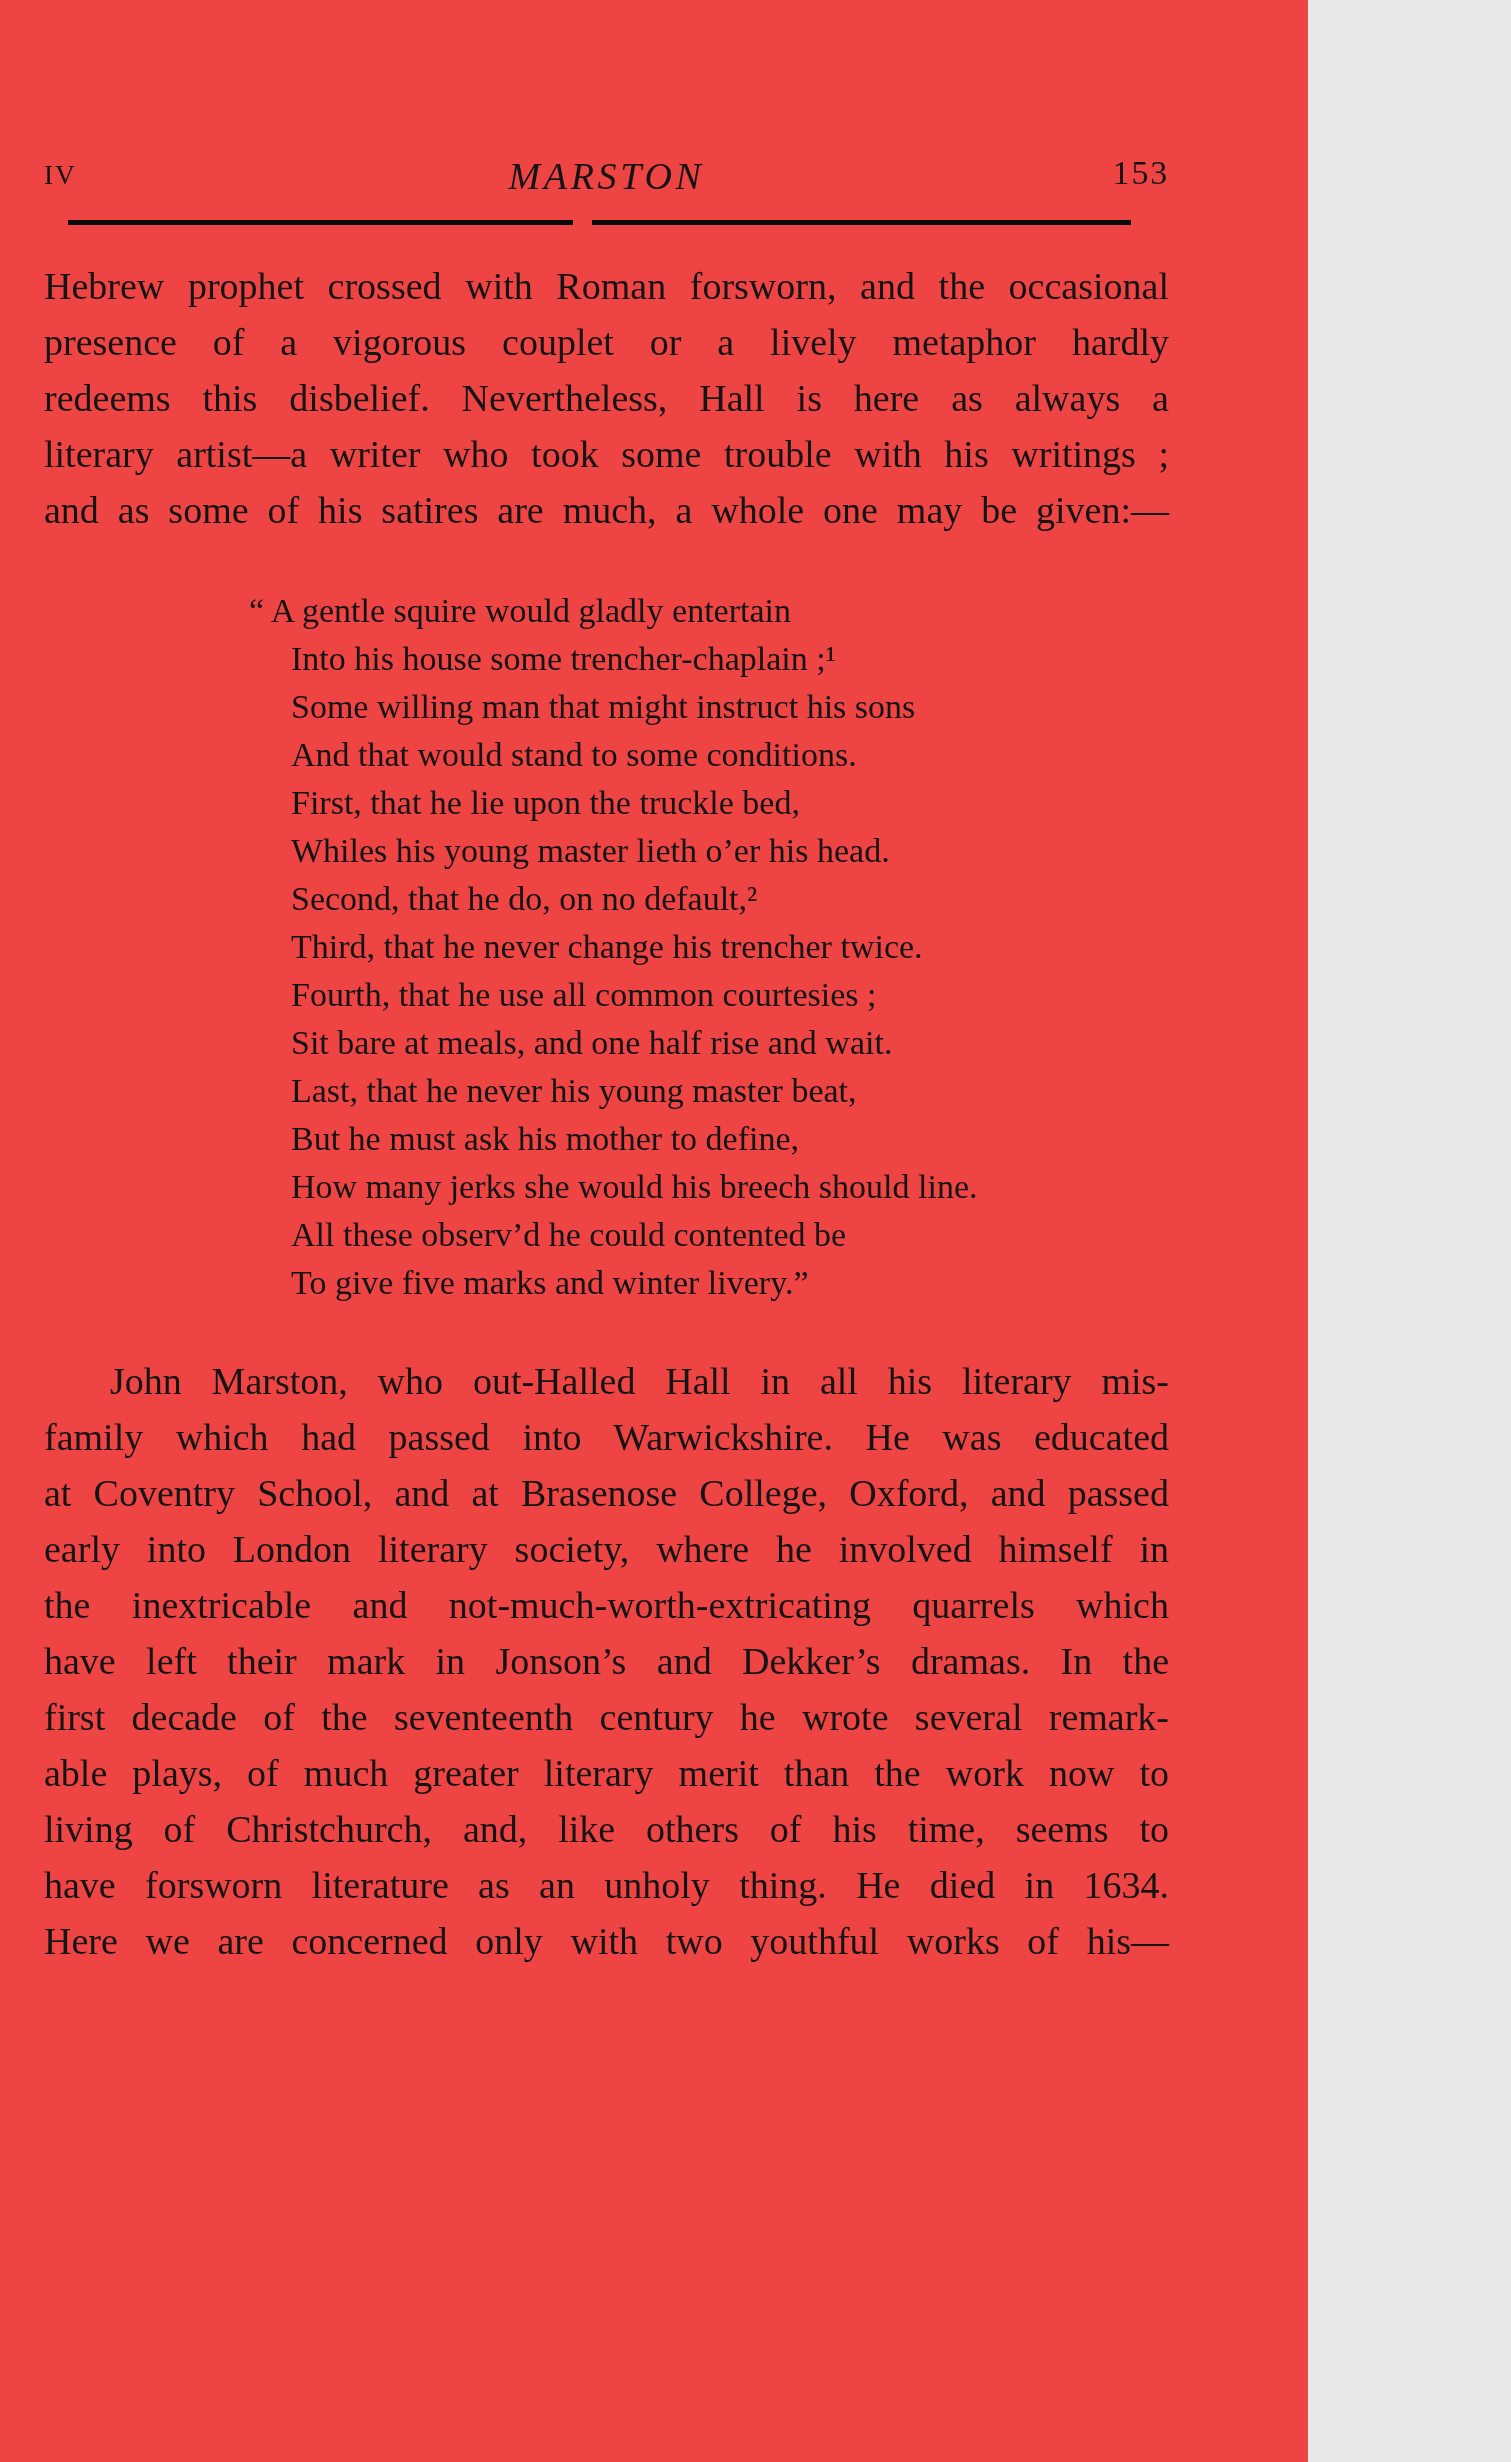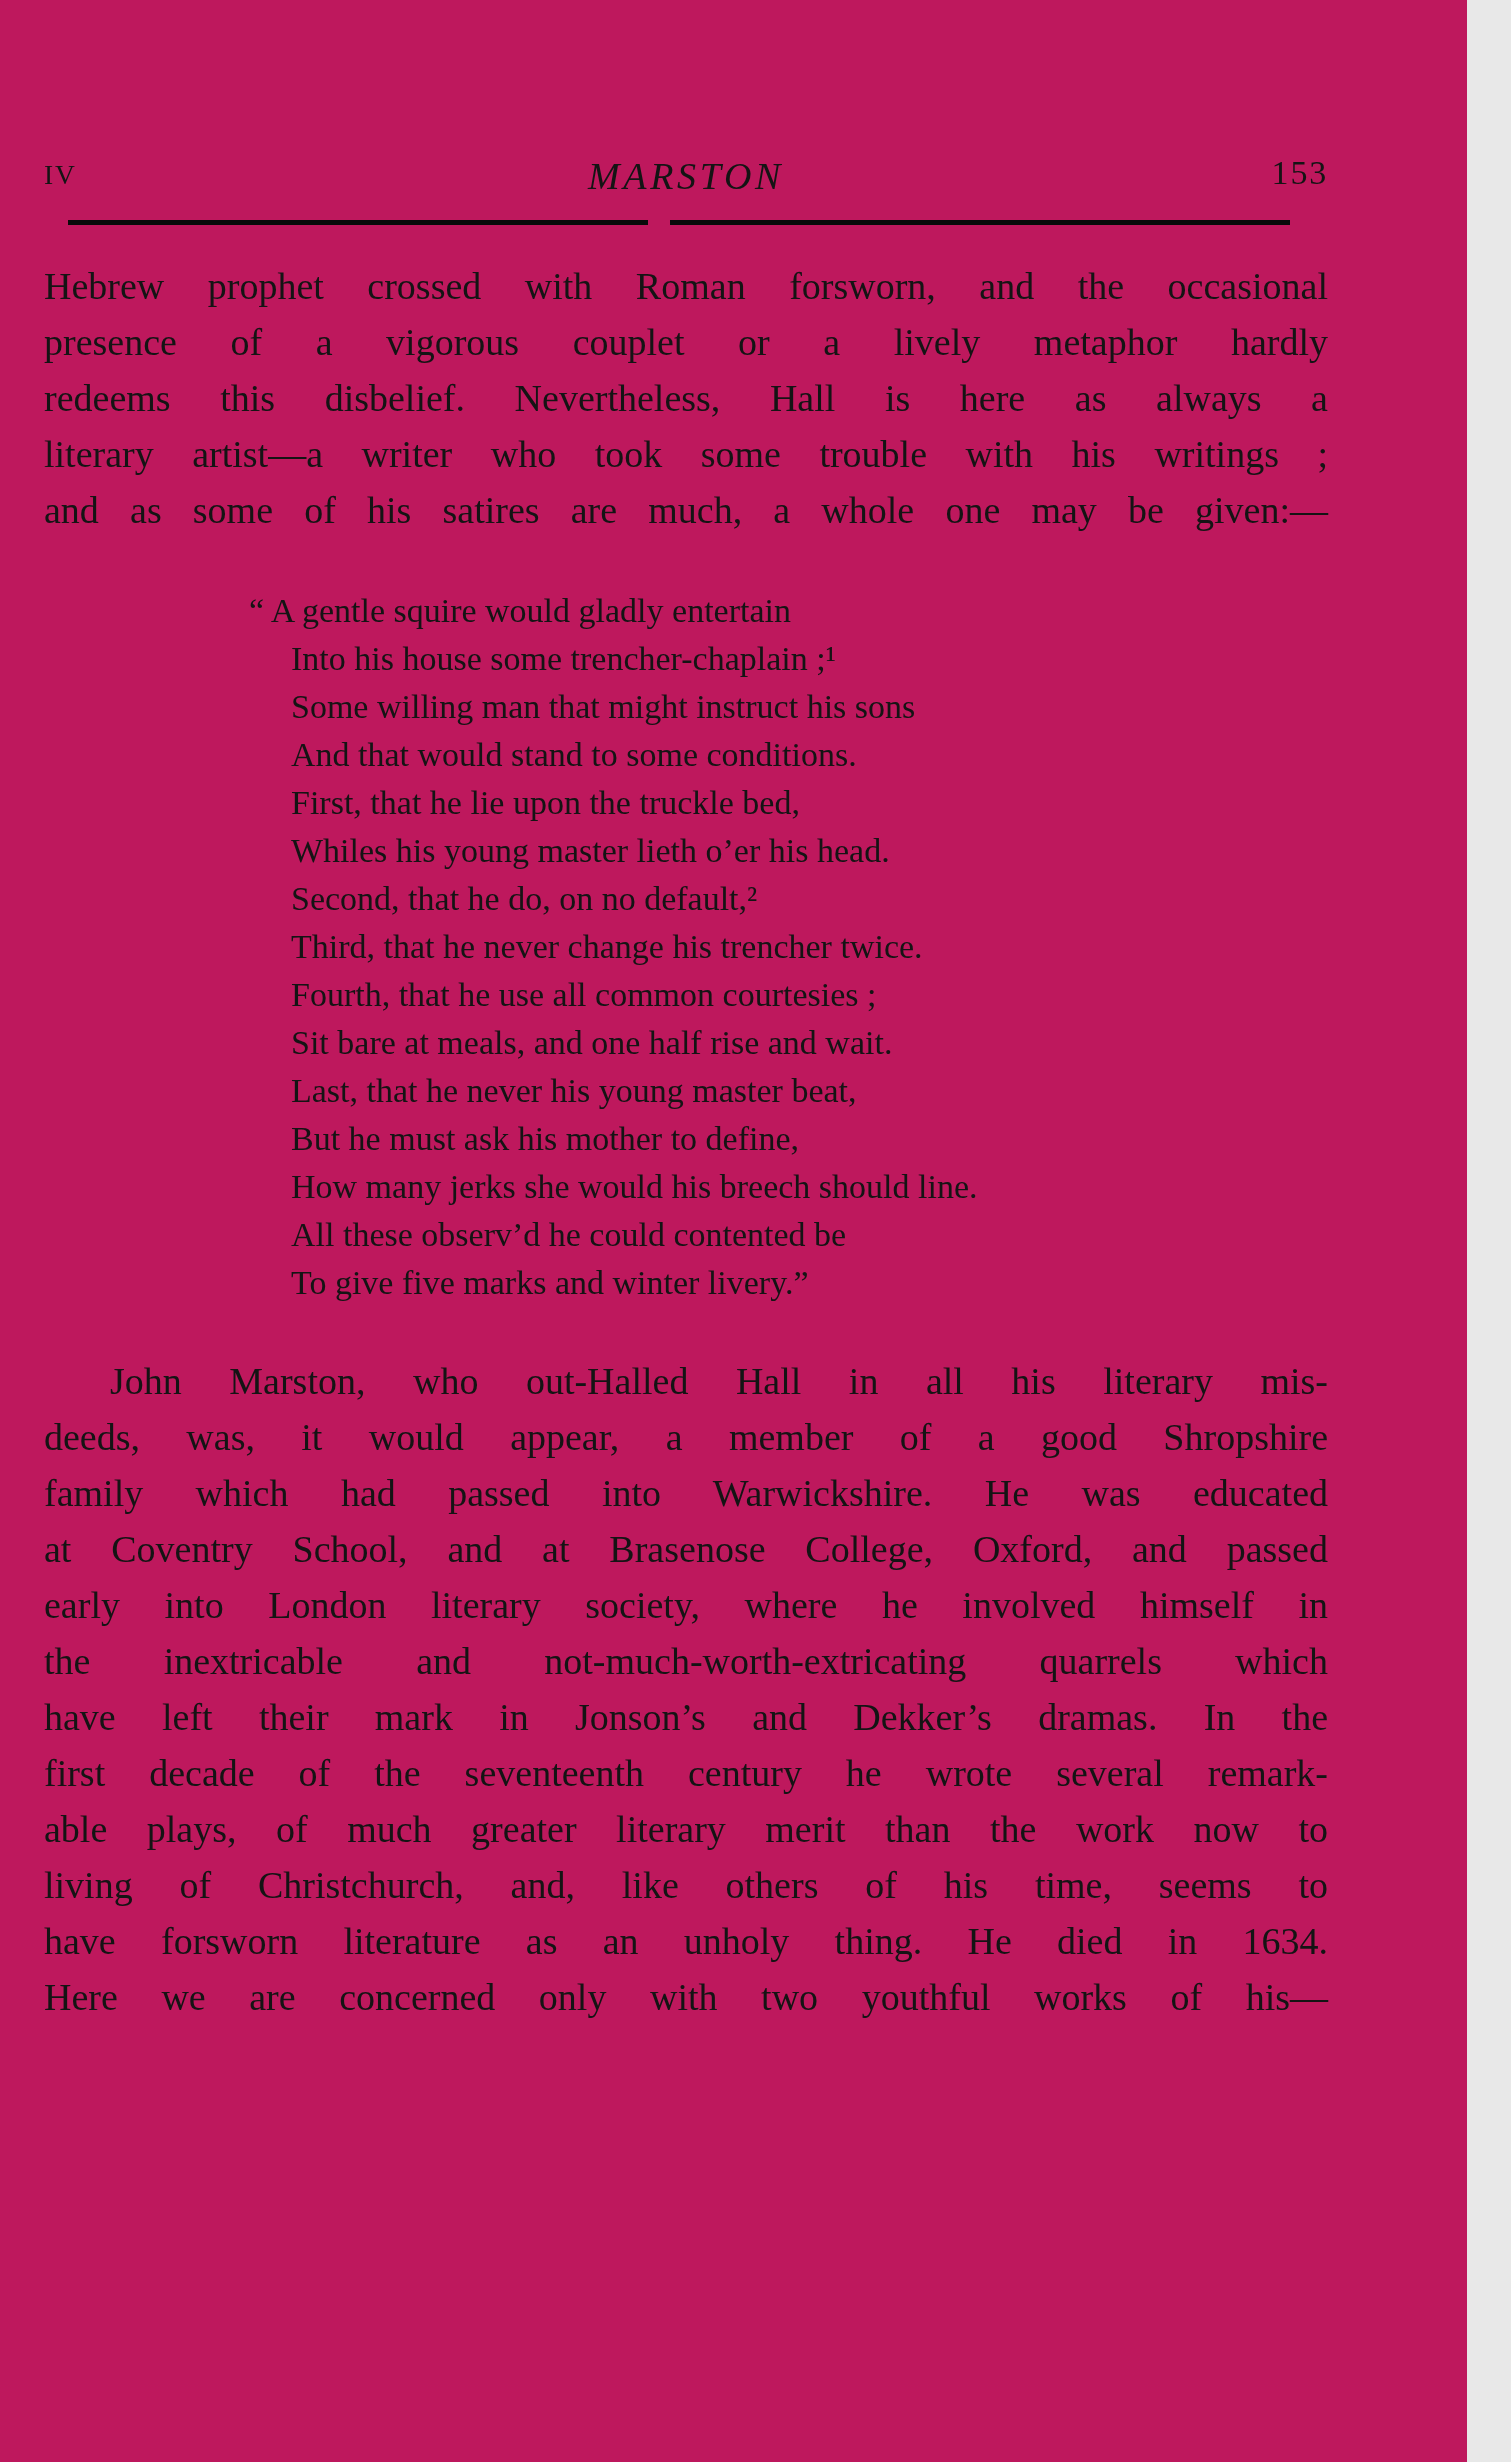--- a/index.html
+++ b/index.html
@@ -1,19 +1,19 @@
 <!DOCTYPE html>
 <html style="font-size:14.6px"><head>
 <meta charset="utf-8">
 <style>
   html,body{margin:0;padding:0;background:#e8e8e8;}
   .page{
     position:relative;
-    width:1467px;height:2462px;
-    background:#be185d;
+    width:1308px;height:2462px;
+    background:#ef4444;
     color:#141414;
     font-family:"Liberation Serif","DejaVu Serif",serif;
     box-sizing:border-box;
     padding:154px 139px 0 44px;
     overflow:hidden;
   }
   
   .header{
     position:relative;
     display:flex;justify-content:space-between;align-items:baseline;
@@ -93,21 +93,20 @@
     <div class="pline">Sit bare at meals, and one half rise and wait.</div>
     <div class="pline">Last, that he never his young master beat,</div>
     <div class="pline">But he must ask his mother to define,</div>
     <div class="pline">How many jerks she would his breech should line.</div>
     <div class="pline">All these observ’d he could contented be</div>
     <div class="pline">To give five marks and winter livery.”</div>
   </div>
 
   <div class="para para-2">
     <div class="bline">John Marston, who out-Halled Hall in all his literary mis-</div>
-    <div class="bline">deeds, was, it would appear, a member of a good Shropshire</div>
     <div class="bline">family which had passed into Warwickshire. He was educated</div>
     <div class="bline">at Coventry School, and at Brasenose College, Oxford, and passed</div>
     <div class="bline">early into London literary society, where he involved himself in</div>
     <div class="bline">the inextricable and not-much-worth-extricating quarrels which</div>
     <div class="bline">have left their mark in Jonson’s and Dekker’s dramas. In the</div>
     <div class="bline">first decade of the seventeenth century he wrote several remark-</div>
     <div class="bline">able plays, of much greater literary merit than the work now to</div>
     <div class="bline">living of Christchurch, and, like others of his time, seems to</div>
     <div class="bline">have forsworn literature as an unholy thing. He died in 1634.</div>
     <div class="bline">Here we are concerned only with two youthful works of his—</div>

